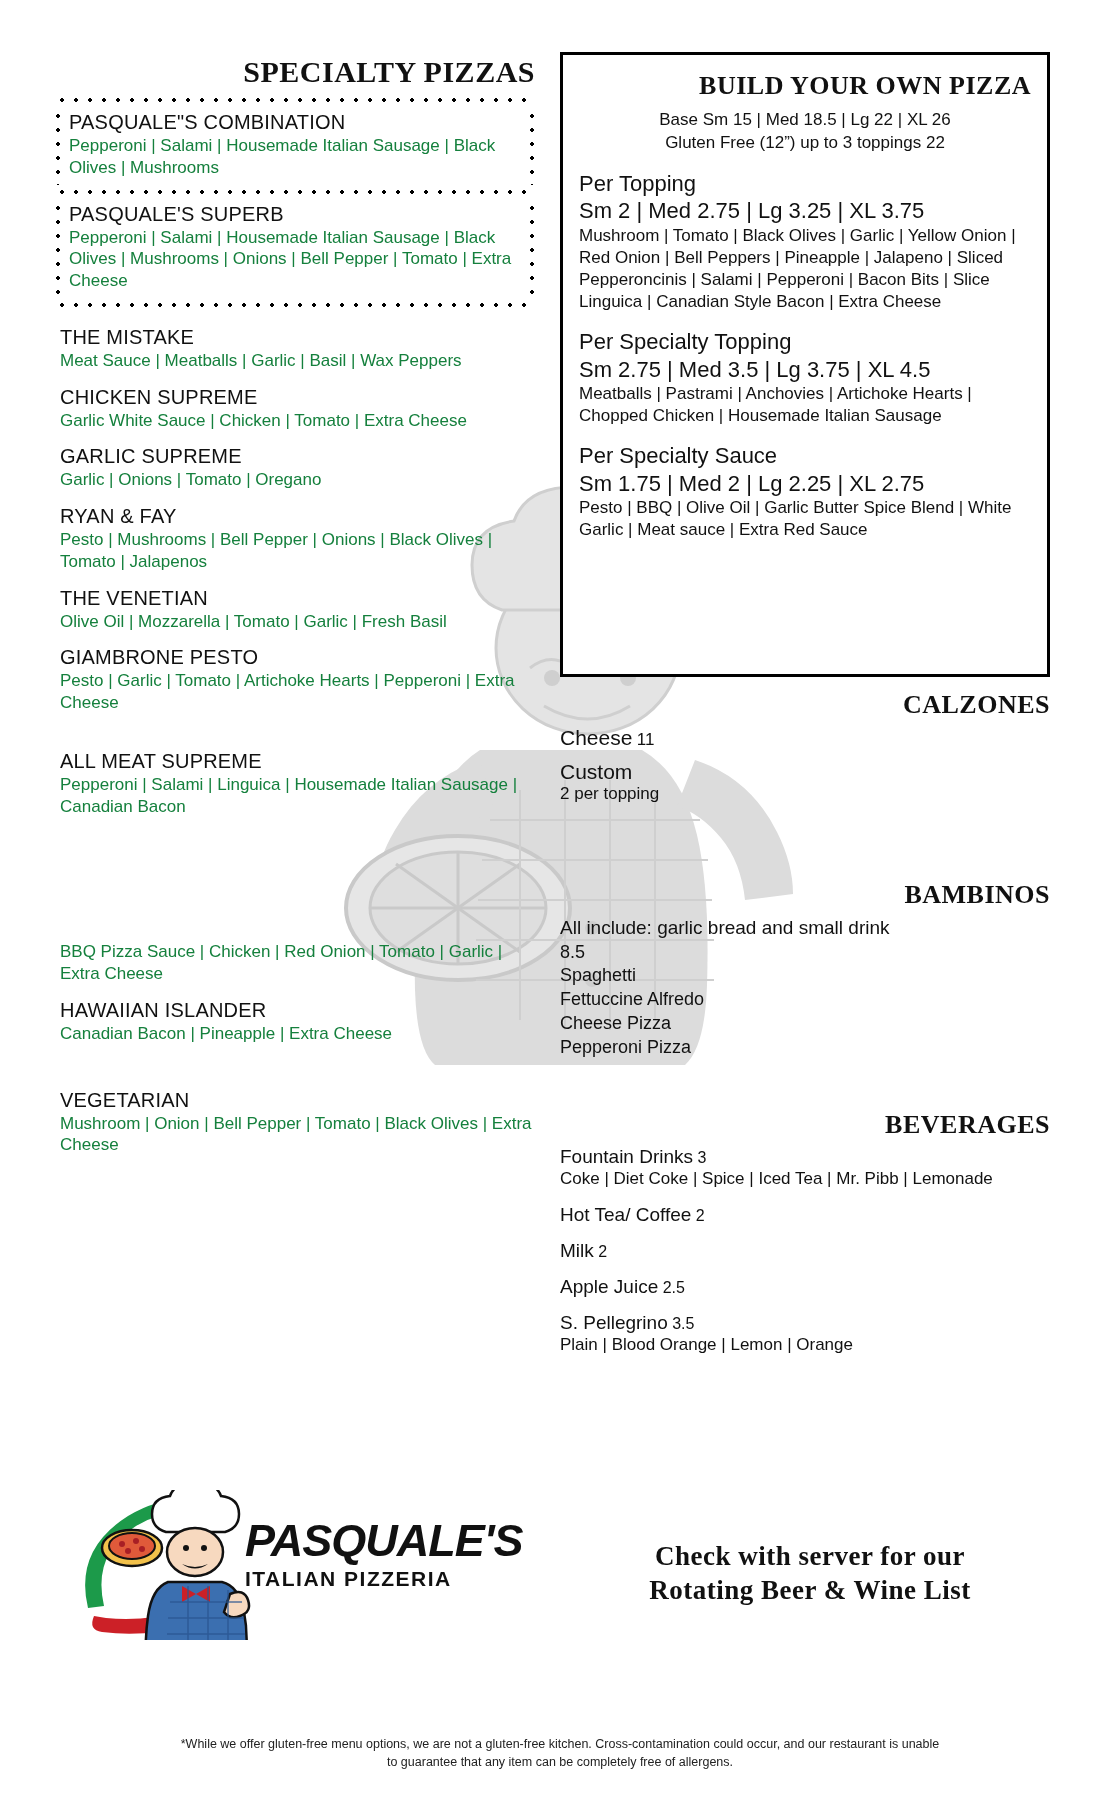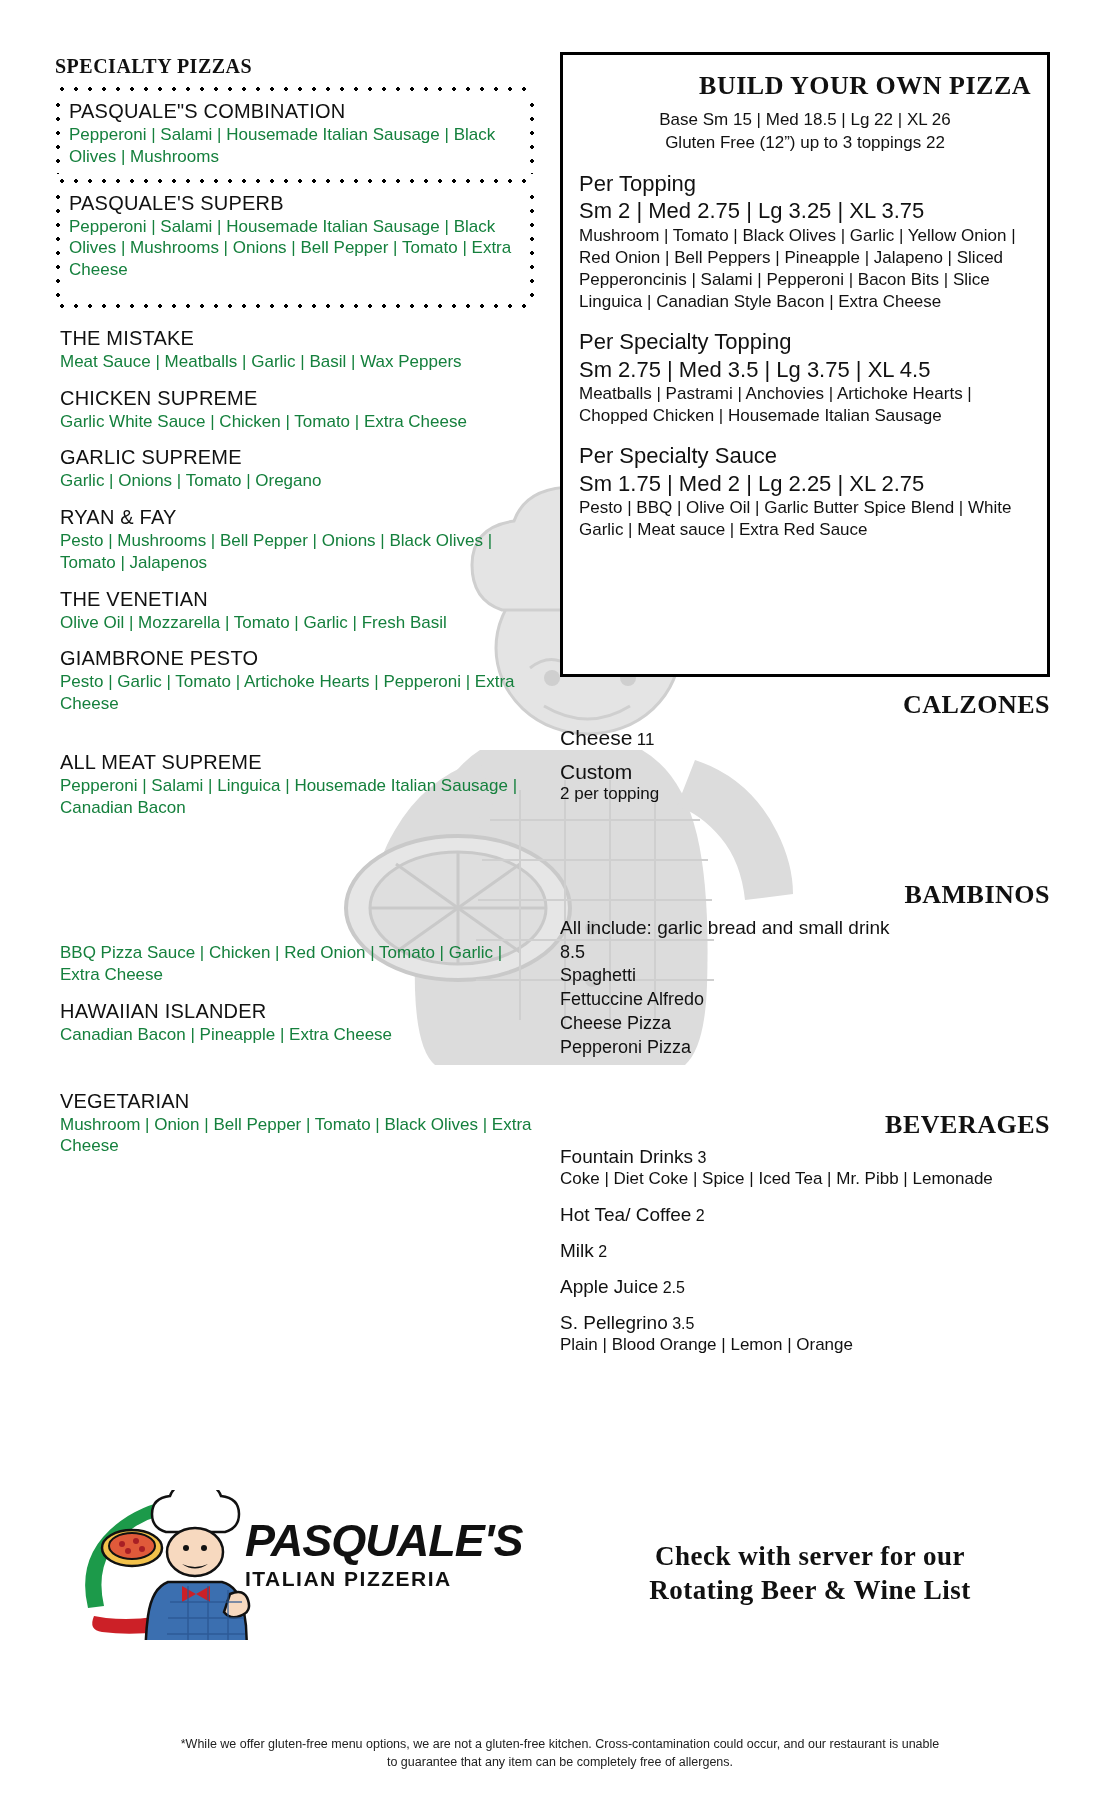--- a/index.html
+++ b/index.html
@@ -42,22 +42,22 @@
   }
 
   
   #left-col {
     position: absolute;
     left: 55px;
     top: 55px;
     width: 480px;
   }
   #specialty-title {
-    text-align: left;
-    font-size: 20px;
+    text-align: right;
+    font-size: 30px;
     margin: 0 0 8px 0;
   }
   #specialty-sizes {
     text-align: center;
     font-size: 17px;
     margin-bottom: 14px;
   }
 
   .dot-rule {
     height: 6px;
@@ -285,21 +285,21 @@
 
     <div class="dot-rule"></div>
     <div class="dotted-block">
       <div class="item" style="margin-bottom:4px;">
         <div class="item-name">PASQUALE"S COMBINATION</div>
         <div class="item-desc">Pepperoni | Salami | Housemade Italian Sausage | Black Olives | Mushrooms</div>
       </div>
     </div>
     <div class="dot-rule"></div>
     <div class="dotted-block">
-      <div class="item" style="margin-bottom:16px;">
+      <div class="item" style="margin-bottom:4px;">
         <div class="item-name">PASQUALE'S SUPERB</div>
         <div class="item-desc">Pepperoni | Salami | Housemade Italian Sausage | Black Olives | Mushrooms | Onions | Bell Pepper | Tomato | Extra Cheese</div>
       </div>
     </div>
     <div class="dot-rule"></div>
 
     <div style="height:12px;"></div>
 
     <div style="padding-left:5px;">
       <div class="item">

